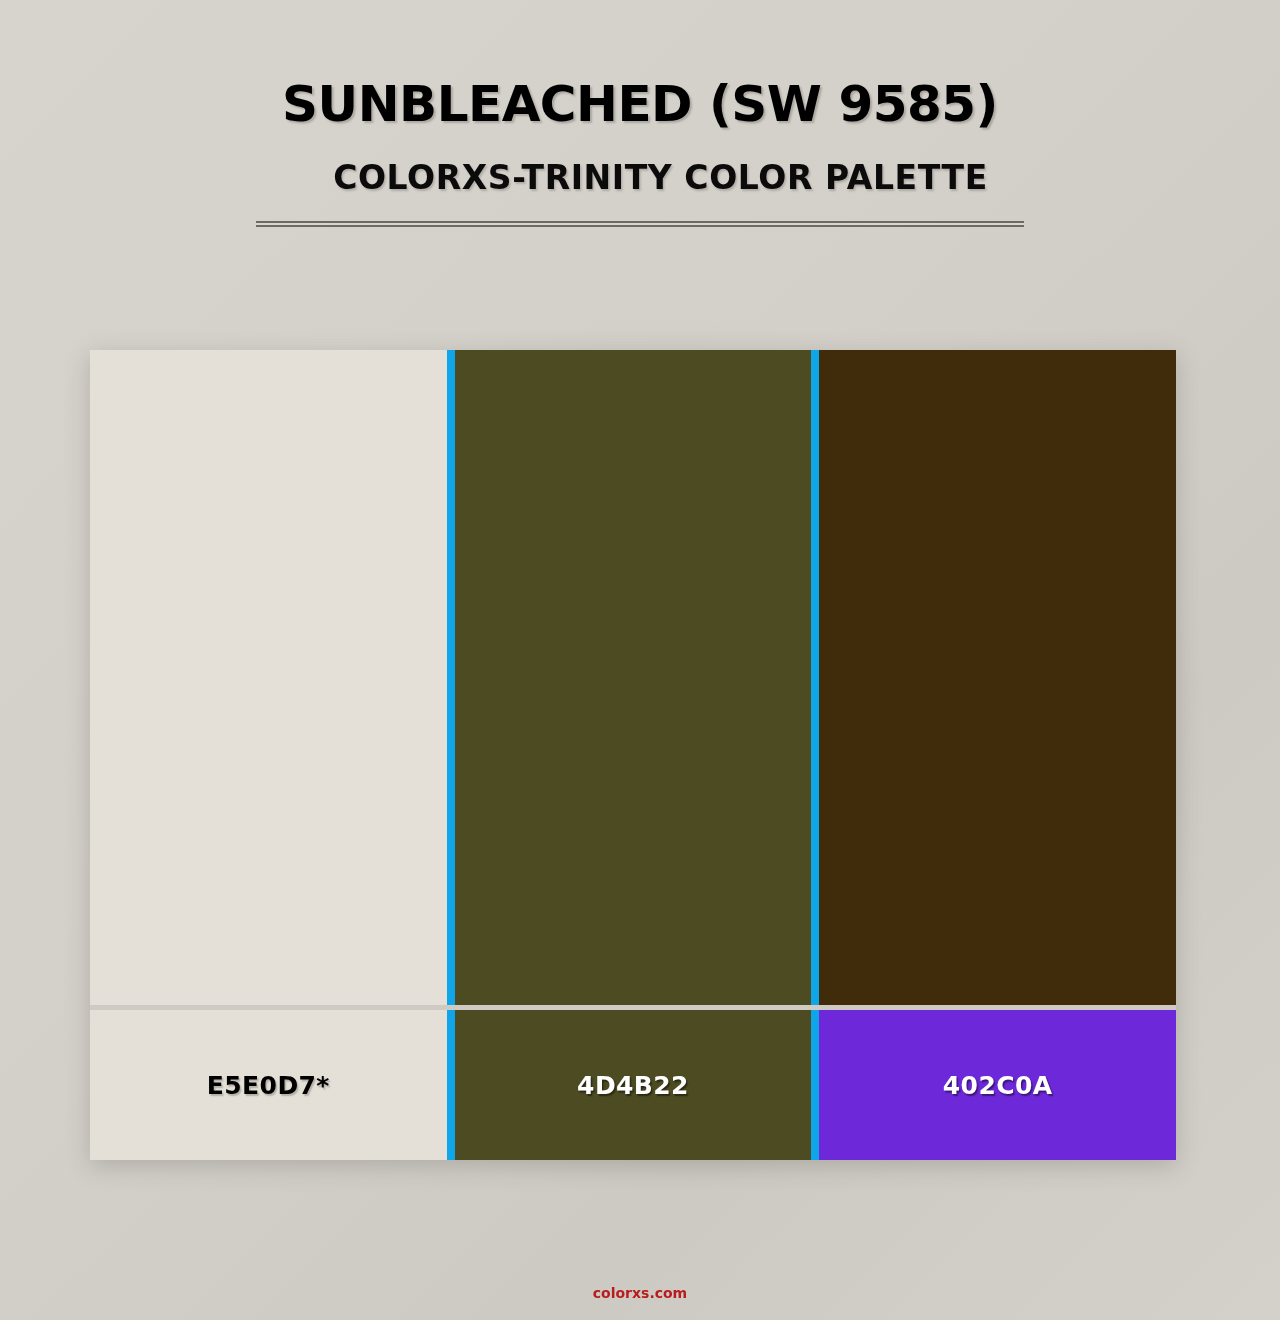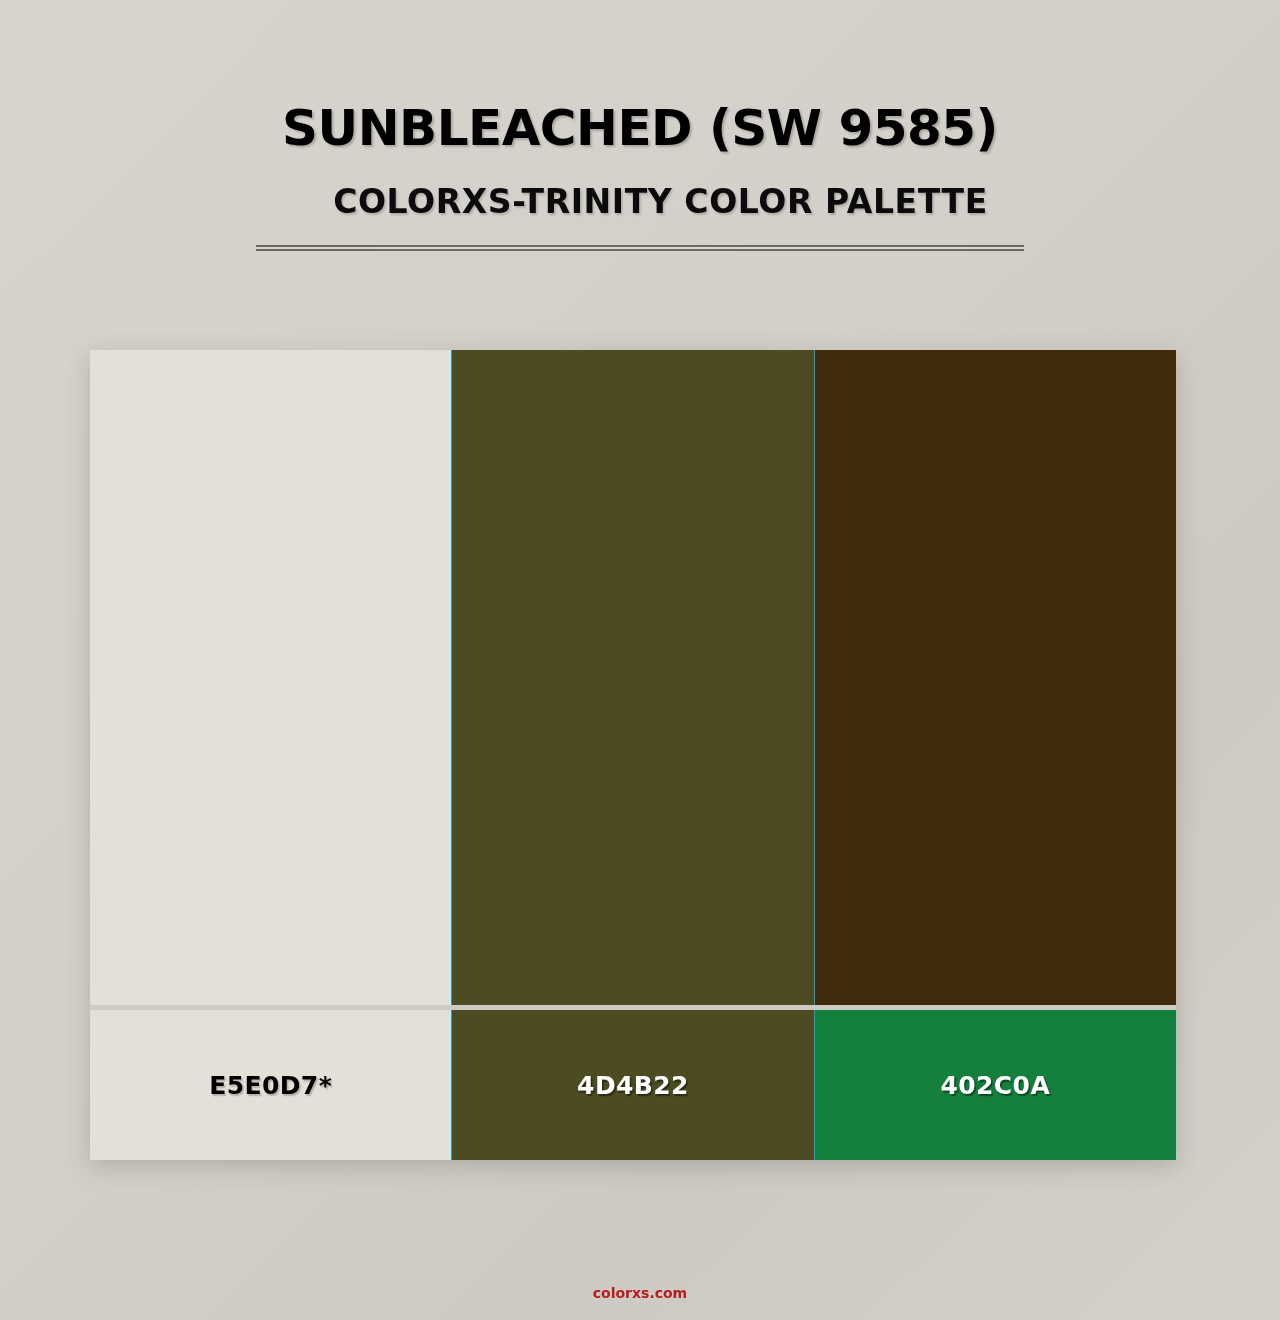--- a/index.html
+++ b/index.html
@@ -15,21 +15,21 @@
     background-color:#d5d1cb;
     background-image:
       radial-gradient(ellipse 62% 46% at 50% 57%, rgba(150,145,138,0.34) 0%, rgba(150,145,138,0.20) 42%, rgba(150,145,138,0.0) 72%),
       linear-gradient(135deg, #d7d3cd 0%, #d3cfc9 45%, #cdc9c3 72%, #d4d0ca 100%);
     position:relative;
   }
 
   
   .header {
     width:100%;
-    padding-top:102px;
+    padding-top:78px;
     text-align:center;
     border-radius:29px;
   }
 
   .title {
     font-family:"DejaVu Sans", sans-serif;
     font-size:50px;
     font-weight:bold;
     letter-spacing:-0.5px;
     color:#000000;
@@ -86,21 +86,21 @@
     width:100%;
     border-top:5px solid #cfcbc4;
   }
 
   .swatch-col, .label-col {
     flex:1 1 0;
     position:relative;
   }
   .swatch-col + .swatch-col,
   .label-col + .label-col {
-    border-left:1px solid #0ea5e9;
+    border-left:8px solid #0ea5e9;
   }
 
   .label-col {
     display:flex;
     align-items:center;
     justify-content:center;
   }
 
   .hex {
     font-family:"DejaVu Sans", sans-serif;
@@ -142,19 +142,19 @@
     <div class="swatch-col" style="background-color: rgb(77, 75, 34);"></div>
     <div class="swatch-col" style="background-color: rgb(64, 44, 10);"></div>
   </div>
   <div class="label-row">
     <div class="label-col" style="background-color: rgb(229, 224, 215); text-align: center;">
       <span class="hex dark">E5E0D7*</span>
     </div>
     <div class="label-col" style="background-color: rgb(77, 75, 34);">
       <span class="hex light">4D4B22</span>
     </div>
-    <div class="label-col" style="background-color: #15803d;">
+    <div class="label-col" style="background-color: #6d28d9;">
       <span class="hex light">402C0A</span>
     </div>
   </div>
 </div>
 
 <div class="footer">colorxs.com</div>
 
 </body></html>

